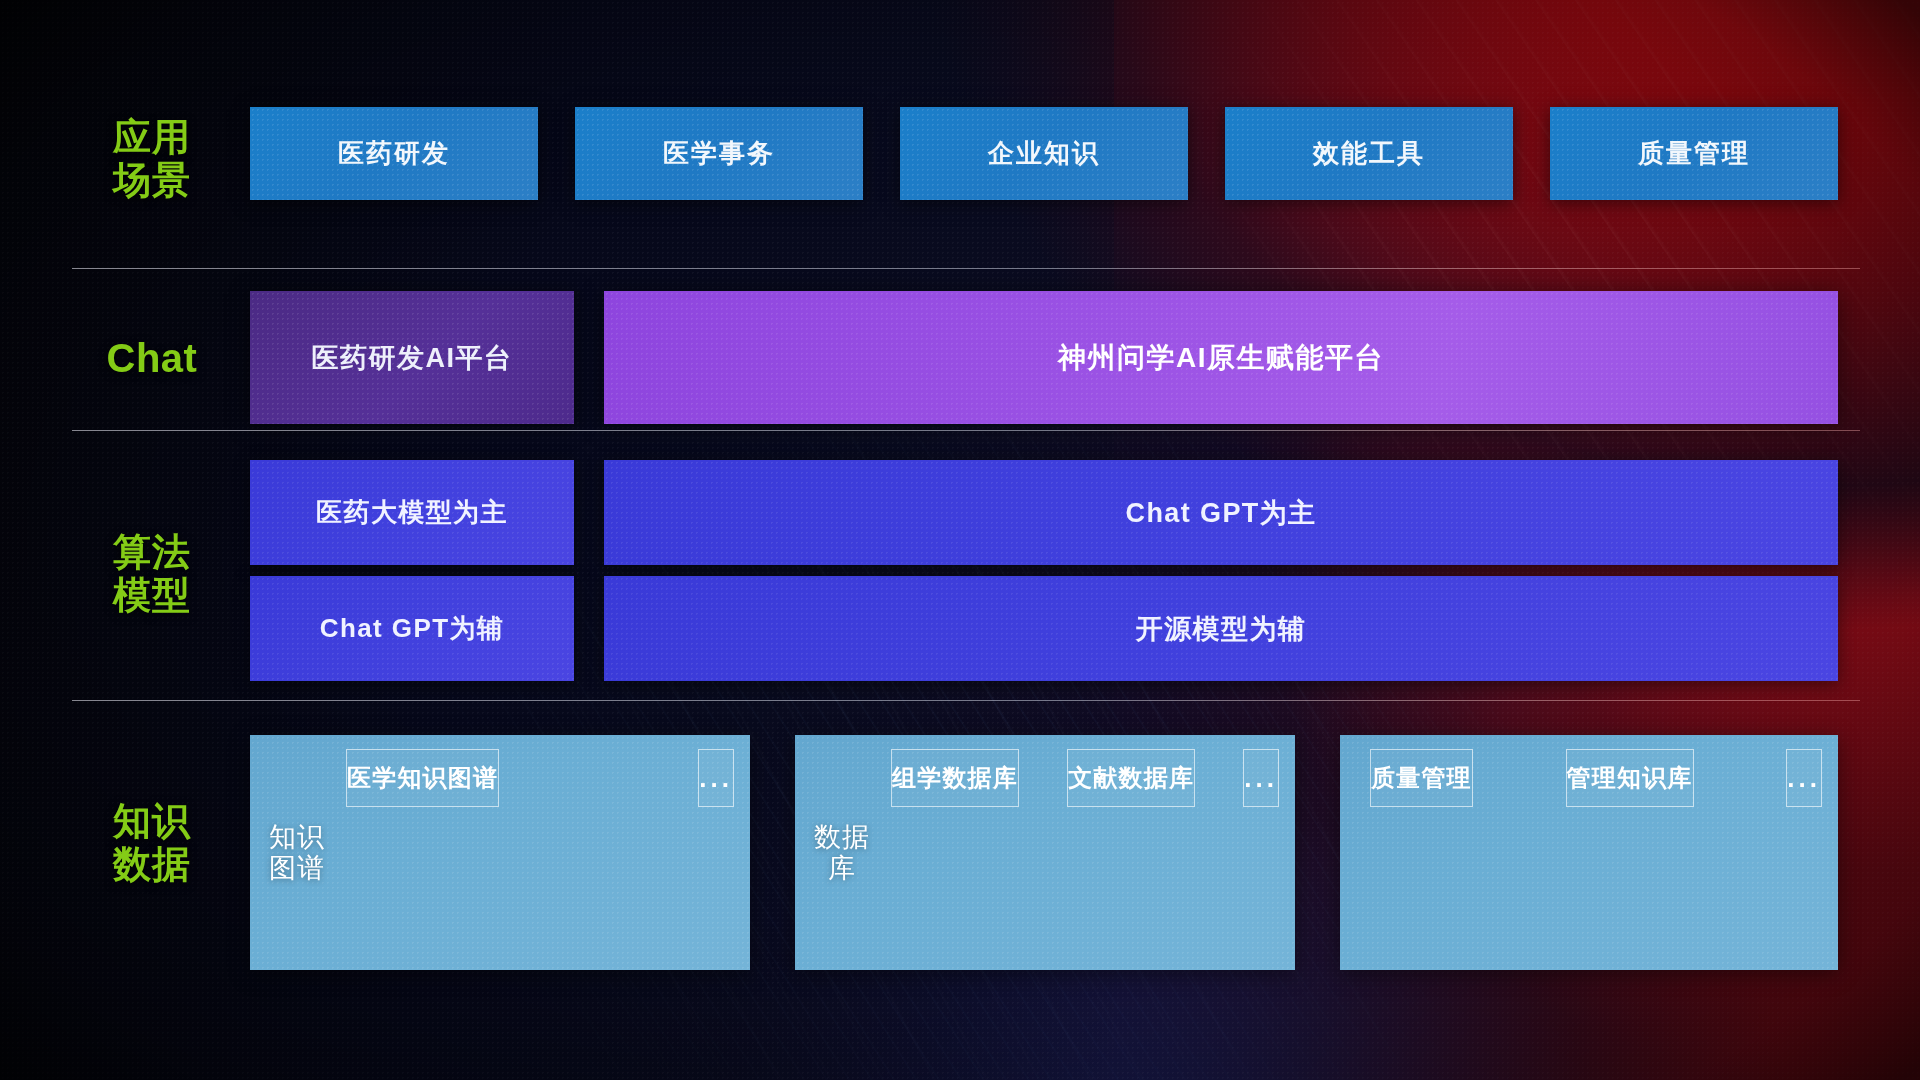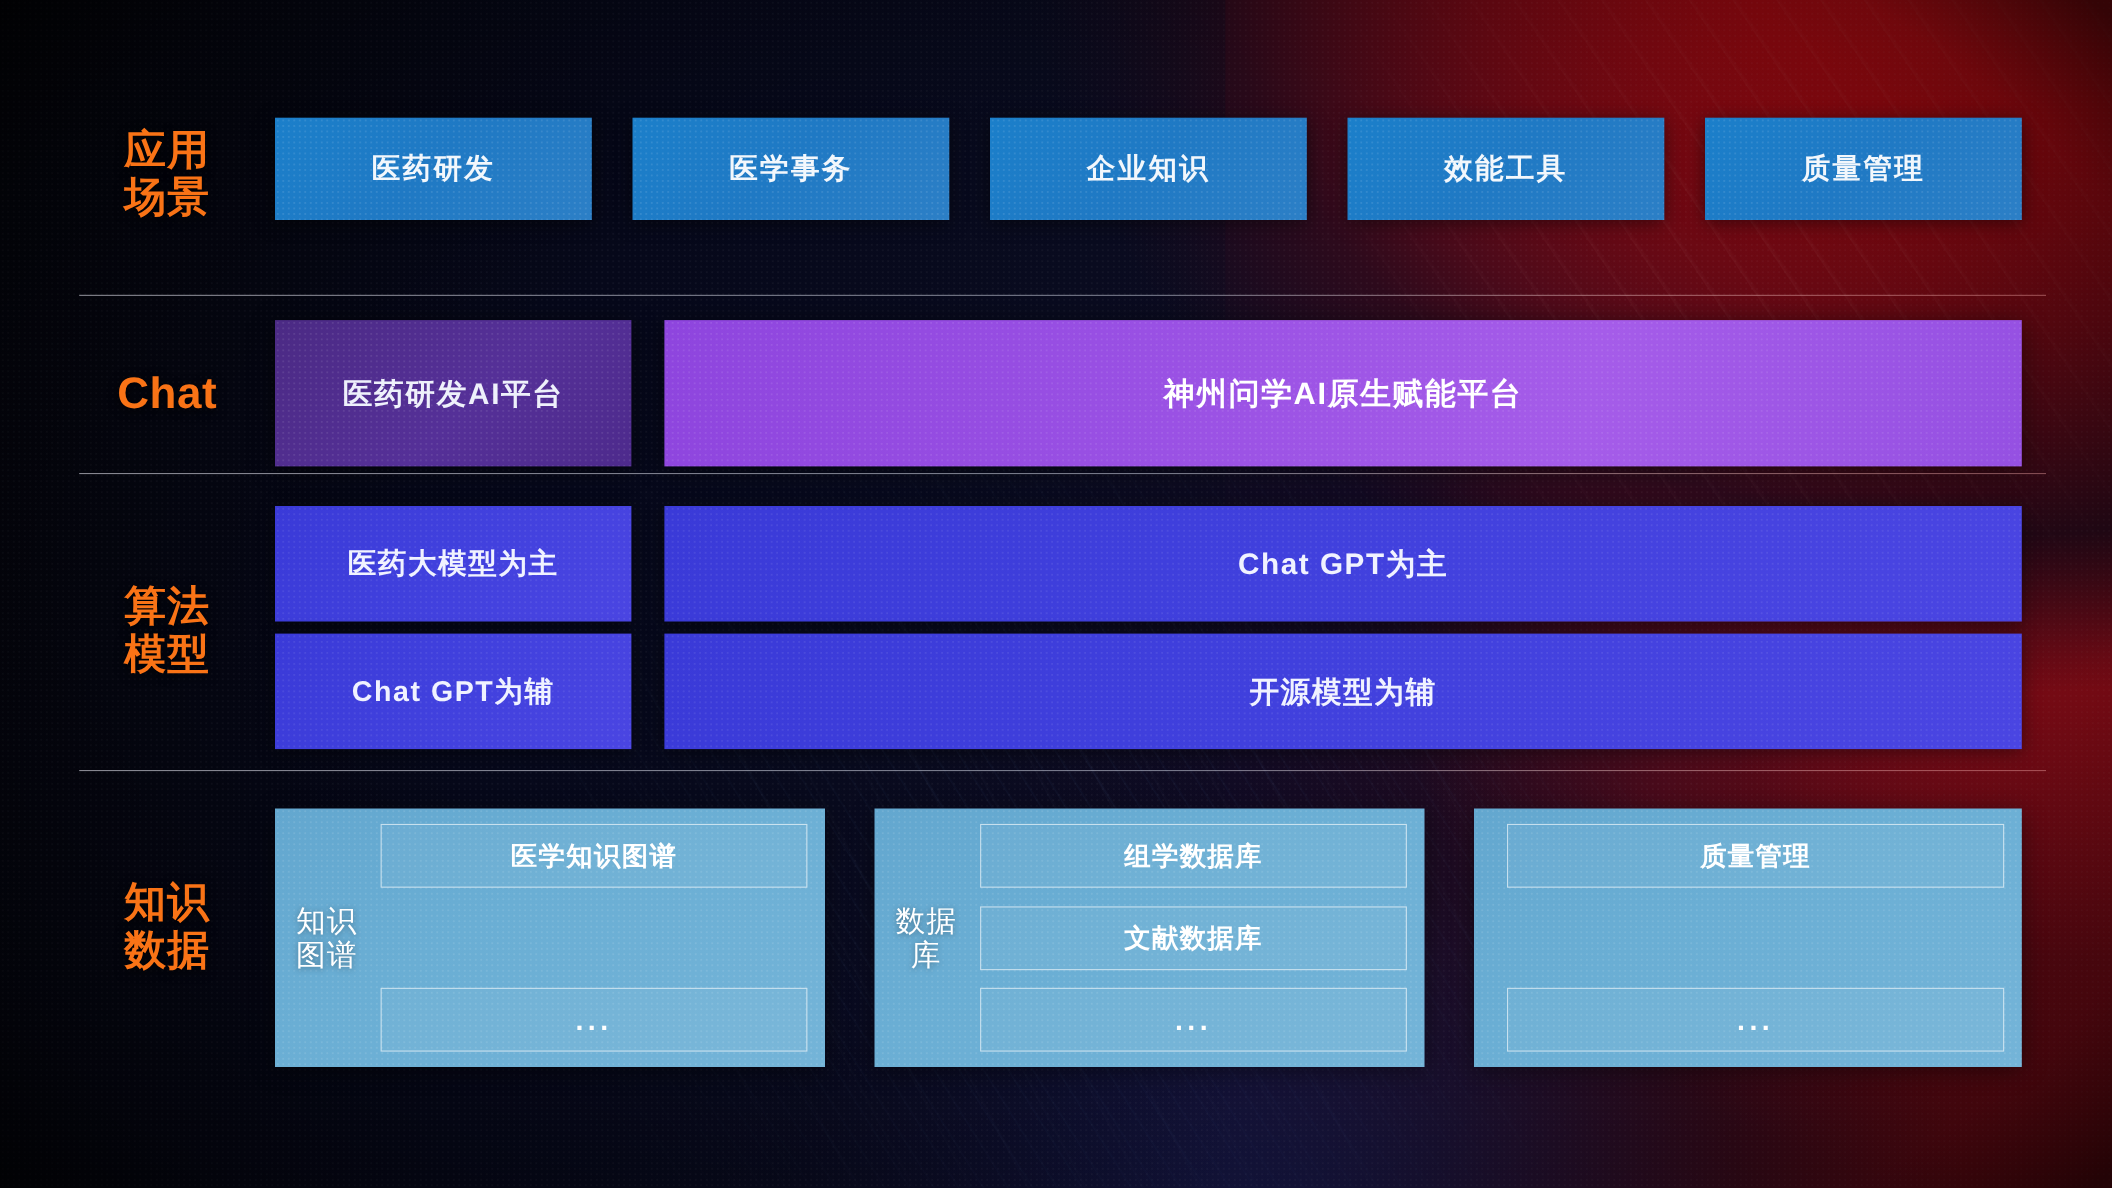--- a/index.html
+++ b/index.html
@@ -74,21 +74,21 @@
     background: linear-gradient(90deg, rgba(215,215,225,0.62) 0%, rgba(205,210,225,0.55) 55%, rgba(230,190,190,0.5) 78%, rgba(245,170,170,0.42) 100%);
   }
   #div-1 { top: 268px; }
   #div-2 { top: 430px; }
   #div-3 { top: 700px; }
 
   .row-label {
     position: absolute;
     left: 72px;
     width: 160px;
-    color: #f97316;
+    color: #84cc16;
     font-weight: 700;
     text-align: center;
     line-height: 1.14;
     letter-spacing: 1px;
     text-shadow: 0 2px 10px rgba(0,0,0,0.85);
     white-space: pre-line;
   }
 
   
   #label-app { top: 116px; font-size: 38px; }
@@ -185,21 +185,21 @@
     line-height: 1.14;
     display: flex; align-items: center; justify-content: center;
     text-align: center;
     word-break: break-all;
     letter-spacing: 1px;
     position: relative; z-index: 2;
     text-shadow: 0 1px 6px rgba(0,0,0,0.35);
   }
   .know-items {
     flex: 1 1 auto;
-    display: flex; flex-direction: column;
+    display: flex; 
     justify-content: space-between;
     margin-left: 16px;
     position: relative; z-index: 2;
   }
   .know-item {
     height: 58px;
     border: 1px solid rgba(255,255,255,0.62);
     color: #ffffff;
     font-size: 24px;
     font-weight: 700;
@@ -289,18 +289,19 @@
       <div class="know-items">
         <div class="know-item">组学数据库</div>
         <div class="know-item">文献数据库</div>
         <div class="know-item ellipsis">...</div>
       </div>
     </div>
 
     <div class="know-group" id="know-g3">
       <div class="know-items">
         <div class="know-item">质量管理</div>
+        <div class="know-item">管理知识库</div>
         <div class="know-item ellipsis">...</div>
       </div>
     </div>
 
   </div>
 </div>
 
 </body></html>

